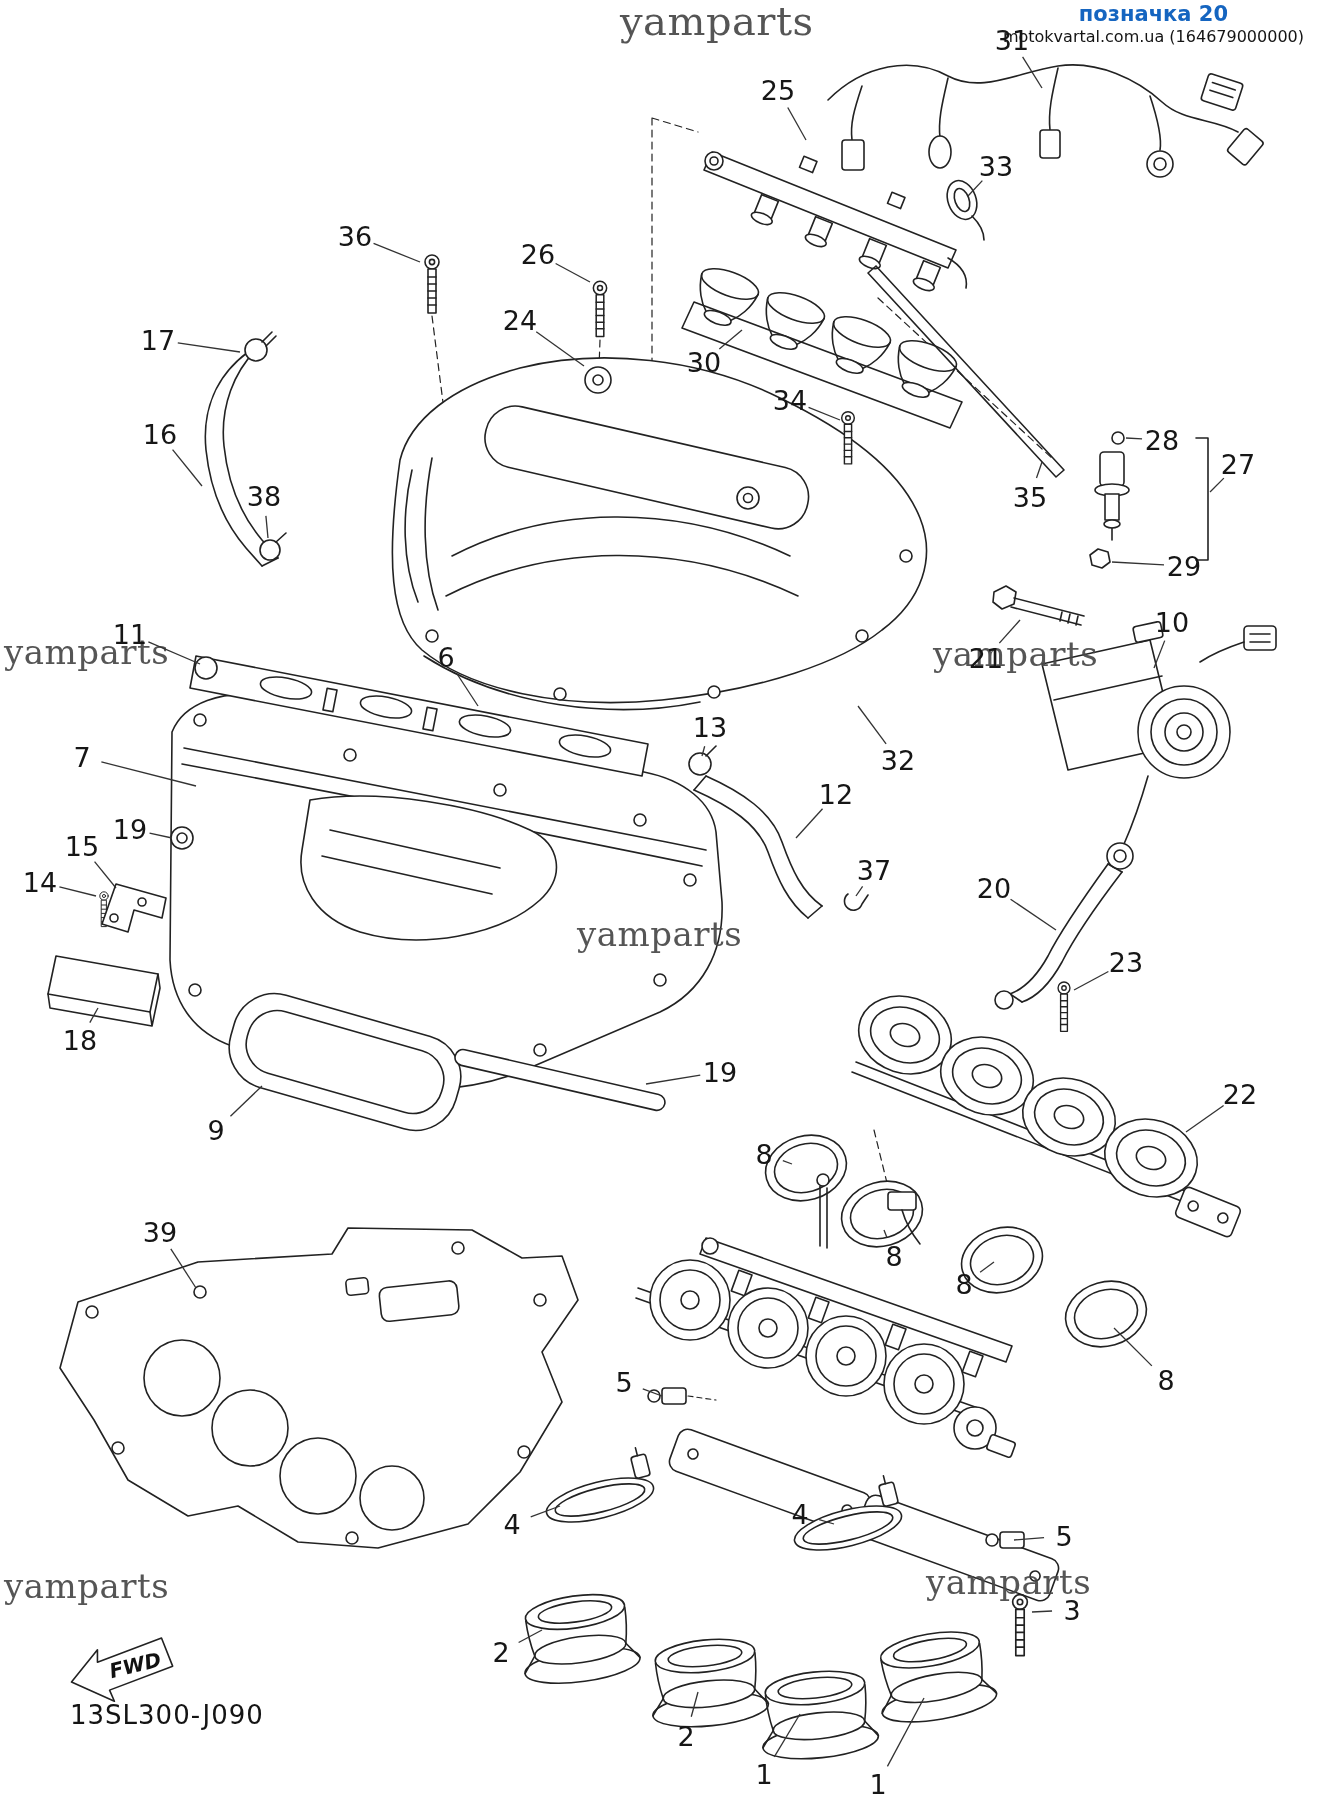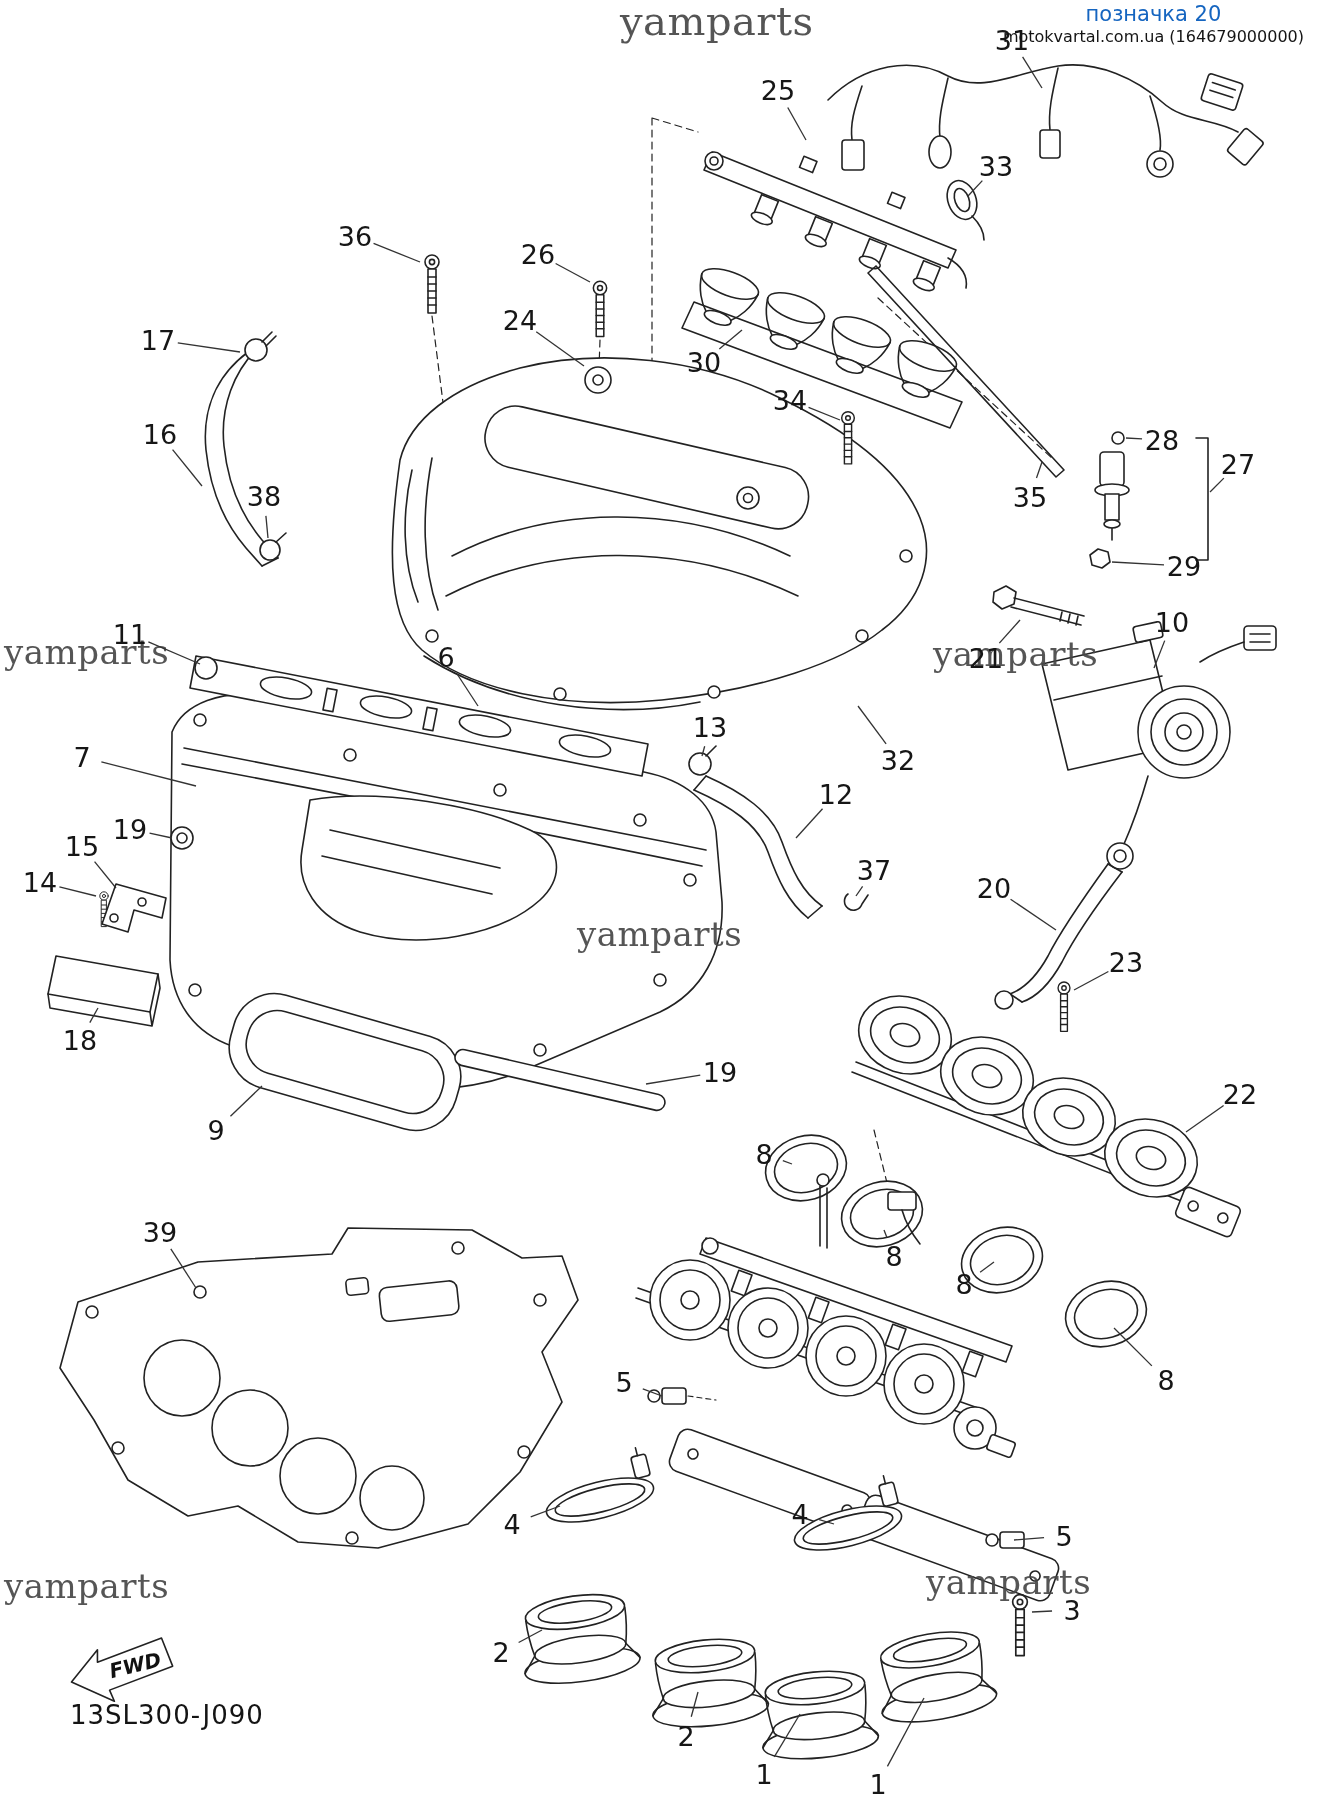--- a/index.html
+++ b/index.html
@@ -5,21 +5,21 @@
   html,body{margin:0;padding:0;background:#ffffff;}
   .page{position:relative;width:1320px;height:1800px;background:#ffffff;overflow:hidden;
         font-family:"DejaVu Sans",sans-serif;}
   #art{position:absolute;left:0;top:0;z-index:10;}
   #callout-layer{position:absolute;left:0;top:0;z-index:30;}
   #callout-layer line{stroke:#333;stroke-width:1.3;}
   #callout-layer text{font-size:27px;font-family:"DejaVu Sans",sans-serif;fill:#161616;}
   #watermark-layer span{position:absolute;z-index:20;color:#474747;opacity:.92;
         font-family:"DejaVu Serif",serif;letter-spacing:.5px;white-space:nowrap;}
   .header-credit{position:absolute;z-index:40;top:2px;right:16px;text-align:center;}
-  .mark{color:#1565c0;font-size:21px;}
+  .mark{color:#1565c0;font-size:21px;font-weight:bold;}
   .credit{color:#141414;font-size:16px;margin-top:1px;}
   .drawing-number{position:absolute;z-index:40;left:70px;top:1700px;font-size:26px;
         color:#141414;letter-spacing:1px;text-align:center;}
 </style>
 </head>
 <body>
 
 <div class="page">
 
   <div class="header-credit">

